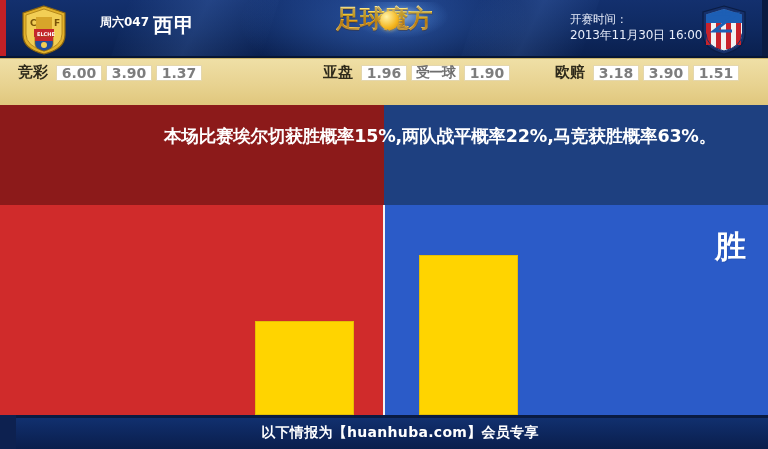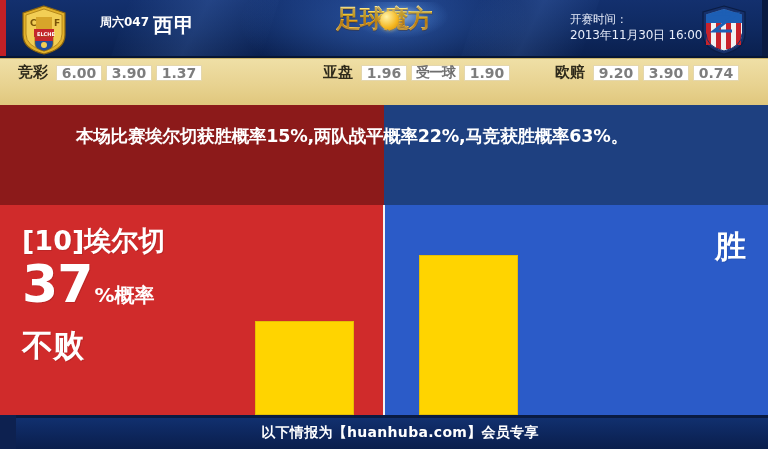--- a/index.html
+++ b/index.html
@@ -54,21 +54,21 @@
   .og1{left:18px;}
   .og2{left:289px;margin-left:34px;}
   .og3{left:555px;}
   .og-label{font-size:15px;font-weight:bold;color:#2e2a1b;margin-right:4px;letter-spacing:0;}
   .og-cell{min-width:46px;height:16px;background:#fff;border:1px solid #e4d7ae;
            display:flex;align-items:center;justify-content:center;
            font-size:14px;font-weight:bold;color:#7d7d7d;padding:0 4px;box-sizing:border-box;}
   .og-cell.cn{color:#6f6f6f;letter-spacing:-1px;}
 
   
-  .band{position:absolute;left:0;top:105px;width:612px;height:100px;}
+  .band{position:absolute;left:0;top:105px;width:612px;height:100px;text-align:right;}
   .band .half-l{position:absolute;left:0;top:0;width:384px;height:100px;background:#8c1a1a;}
   .band .half-r{position:absolute;left:384px;top:0;width:384px;height:100px;background:#1e4080;}
   .band-txt{position:absolute;left:76px;top:16px;width:640px;color:#fff;
             font-size:17.5px;font-weight:bold;line-height:30px;letter-spacing:-.2px;}
 
   
   .main{position:absolute;left:0;top:205px;width:768px;height:210px;}
   .pane-l{position:absolute;left:0;top:0;width:383px;height:210px;background:#d02b2b;}
   .pane-r{position:absolute;left:385px;top:0;width:383px;height:210px;background:#2b5bc8;}
   .pane-split{position:absolute;left:383px;top:0;width:2px;height:210px;background:#f3f3f3;}
@@ -165,47 +165,40 @@
 
     <div class="odds-group og2">
       <span class="og-label">亚盘</span>
       <span class="og-cell">1.96</span>
       <span class="og-cell cn">受一球</span>
       <span class="og-cell">1.90</span>
     </div>
 
     <div class="odds-group og3">
       <span class="og-label">欧赔</span>
-      <span class="og-cell">9.20</span>
+      <span class="og-cell">3.18</span>
       <span class="og-cell">3.90</span>
-      <span class="og-cell">0.74</span>
+      <span class="og-cell">1.51</span>
     </div>
   </div>
 
   <div class="band">
     <div class="half-l"></div>
     <div class="half-r"></div>
     <div class="band-txt">本场比赛埃尔切获胜概率15%,两队战平概率22%,马竞获胜概率63%。</div>
   </div>
 
   <div class="main">
     <div class="pane-l"></div>
     <div class="pane-r"></div>
     <div class="pane-split"></div>
 
     <div class="bar bar-l" style="height: 94px; top: 116px; background: rgb(255, 212, 0);"></div>
     <div class="bar bar-r" style="height: 160px; top: 50px; background: rgb(255, 212, 0);"></div>
 
-    <div class="side-txt side-l">
-      <div class="team-name">[10]埃尔切</div>
-      <div class="pct-row">
-        <span class="pct-num">37</span><span class="pct-unit">%概率</span>
-      </div>
-      <div class="verdict">不败</div>
-    </div>
 
     <div class="side-txt side-r">
       <div class="verdict">胜</div>
     </div>
   </div>
 
   <div class="foot">
     <div class="foot-topline"></div>
     <div class="foot-txt">以下情报为【huanhuba.com】会员专享</div>
   </div>

